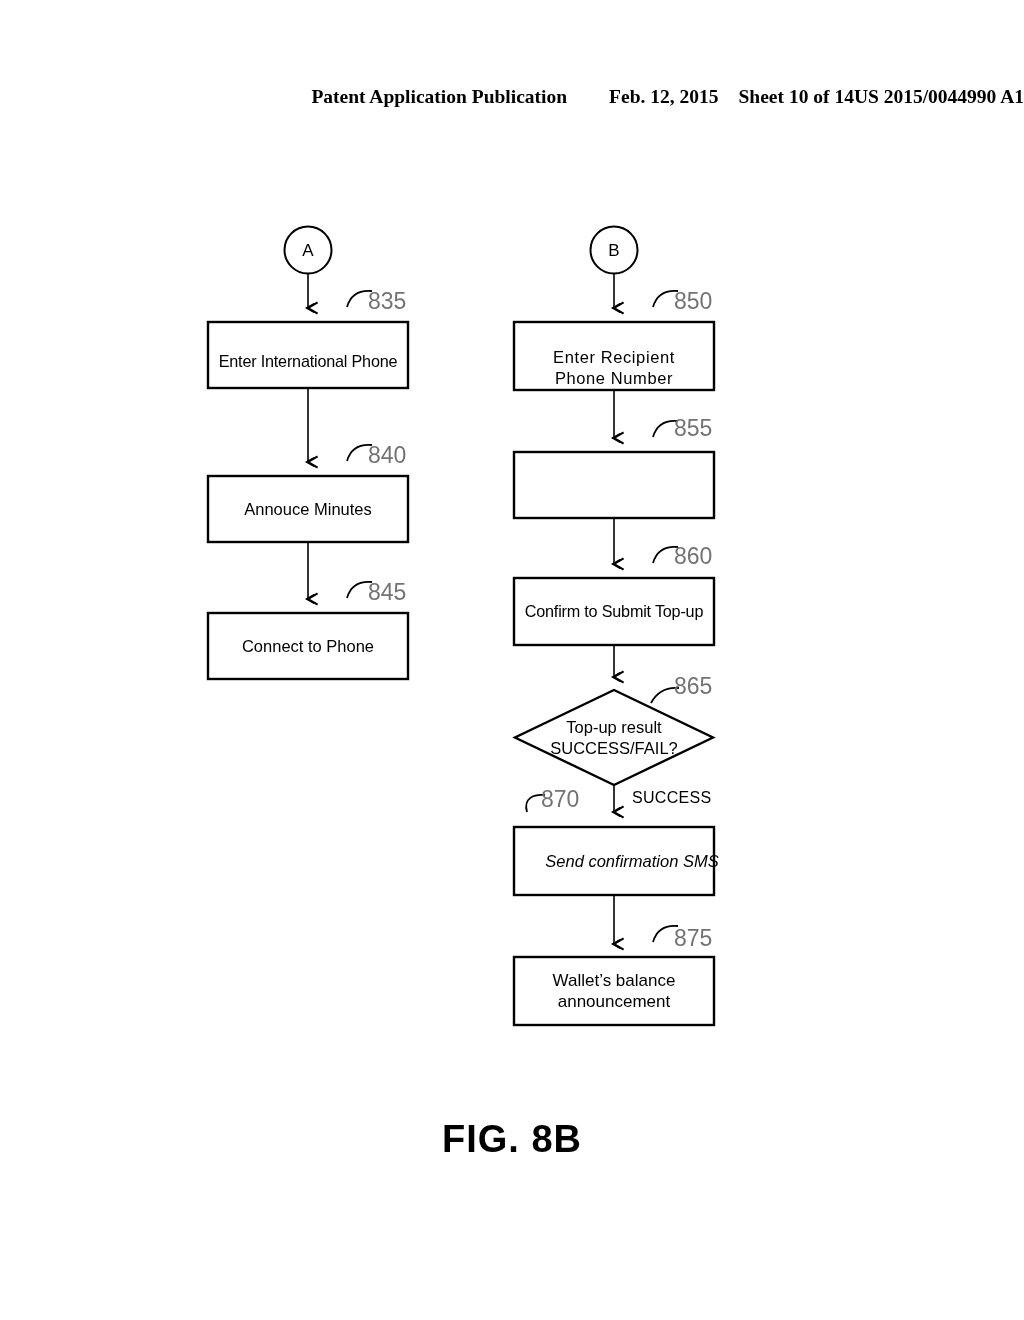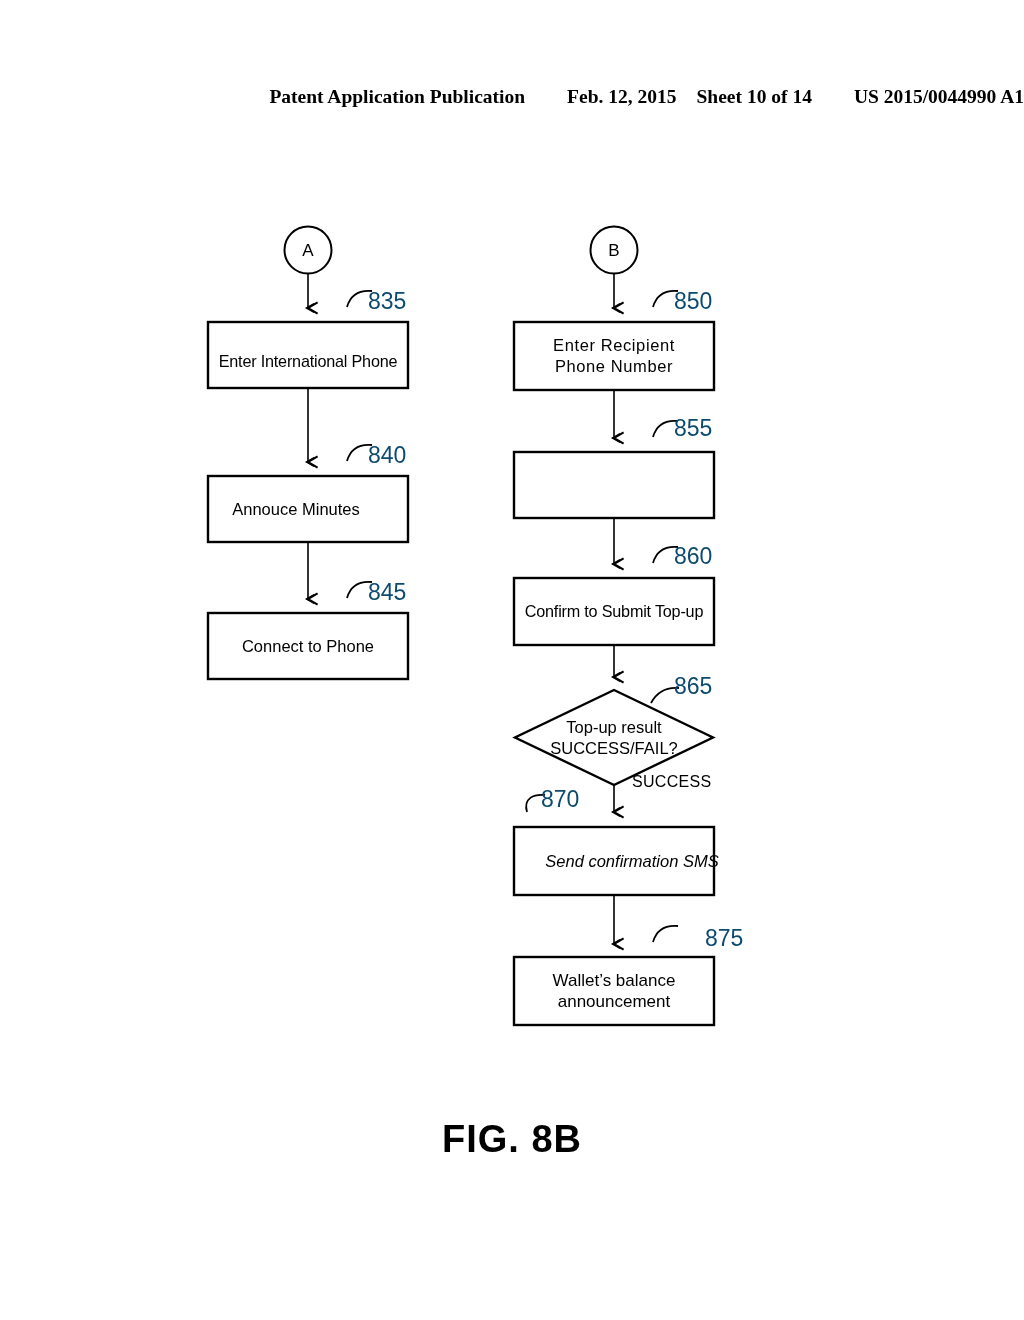--- a/index.html
+++ b/index.html
@@ -26,21 +26,21 @@
     justify-content: flex-end;
     align-items: baseline;
     font-family: "Liberation Serif", serif;
     font-weight: bold;
     font-size: 19.5px;
     letter-spacing: 0px;
     white-space: nowrap;
   }
   #patent-header .hdr-pub   { margin-right: 42px; }
   #patent-header .hdr-date  { margin-right: 20px; }
-  #patent-header .hdr-sheet { margin-right: 42px; }
+  #patent-header .hdr-sheet { }
 
   
   #figure-canvas {
     position: absolute;
     top: 0;
     left: 0;
     width: 1024px;
     height: 1320px;
   }
   #figure-svg {
@@ -60,36 +60,36 @@
     justify-content: center;
     text-align: center;
     font-family: "Liberation Sans", sans-serif;
     font-size: 16.5px;
     line-height: 21px;
     color: #000;
     white-space: pre-line;
     pointer-events: none;
   }
   .node-label.tight { font-size: 16.2px; letter-spacing: -0.2px; }
-  .node-label.wide  { letter-spacing: 0.6px; }
+  .node-label.wide  { letter-spacing: 0.6px; margin-top: 12px; }
 
   .conn-label {
     position: absolute;
     font-family: "Liberation Sans", sans-serif;
     font-size: 17px;
     display: flex;
     align-items: center;
     justify-content: center;
   }
 
   .ref-num {
     position: absolute;
     font-family: "Liberation Sans", sans-serif;
     font-size: 23px;
-    color: #0c4a6e;
+    color: #737373;
     white-space: nowrap;
   }
 
   .edge-label {
     position: absolute;
     font-family: "Liberation Sans", sans-serif;
     font-size: 16px;
     letter-spacing: 0.3px;
     white-space: nowrap;
   }
@@ -173,40 +173,40 @@
     <line x1="614" y1="895" x2="614" y2="944" stroke="#000" stroke-width="1.6" marker-end="url(#chev)"></line>
 
     <rect x="514" y="957" width="200" height="68" fill="#fff" stroke="#000" stroke-width="2.4"></rect>
     <path d="M653 942 C 657 928, 667 925, 678 926" fill="none" stroke="#000" stroke-width="1.8"></path>
   </svg>
 
   <div class="conn-label" style="left:285px; top:228px; width:46px; height:46px;">A</div>
   <div class="conn-label" style="left:591px; top:228px; width:46px; height:46px;">B</div>
 
   <div class="node-label tight" style="left:200px; top:322px; width:216px; height:78px;">Enter International Phone</div>
-  <div class="node-label" style="left:196px; top:476px; width:200px; height:66px;">Annouce Minutes</div>
+  <div class="node-label" style="left:208px; top:476px; width:200px; height:66px;">Annouce Minutes</div>
   <div class="node-label" style="left:208px; top:613px; width:200px; height:66px;">Connect to Phone</div>
 
   <div class="ref-num" style="left:368px; top:288px;">835</div>
   <div class="ref-num" style="left:368px; top:442px;">840</div>
   <div class="ref-num" style="left:368px; top:579px;">845</div>
 
   <div class="node-label wide" style="left:514px; top:322px; width:200px; height:68px;">Enter  Recipient
 Phone Number</div>
   <div class="node-label tight" style="left:506px; top:578px; width:216px; height:67px;">Confirm to Submit Top-up</div>
   <div class="node-label" style="left:514px; top:694px; width:200px; height:88px;">Top-up result
 SUCCESS/FAIL?</div>
   <div class="node-label" style="left:514px; top:827px; width:236px; height:68px;font-style:italic;">Send confirmation SMS</div>
   <div class="node-label" style="left:514px; top:957px; width:200px; height:68px; font-size:17px;">Wallet’s balance
 announcement</div>
 
   <div class="ref-num" style="left:674px; top:288px;">850</div>
   <div class="ref-num" style="left:674px; top:415px;">855</div>
   <div class="ref-num" style="left:674px; top:543px;">860</div>
   <div class="ref-num" style="left:674px; top:673px;">865</div>
   <div class="ref-num" style="left:541px; top:786px;">870</div>
-  <div class="ref-num" style="left:705px; top:925px;">875</div>
-
-  <div class="edge-label" style="left:632px; top:773px;text-align:center;">SUCCESS</div>
+  <div class="ref-num" style="left:674px; top:925px;">875</div>
+
+  <div class="edge-label" style="left:632px; top:789px;text-align:center;">SUCCESS</div>
 
 </div>
 
 <div id="fig-caption">FIG. 8B</div>
 
 </body></html>

